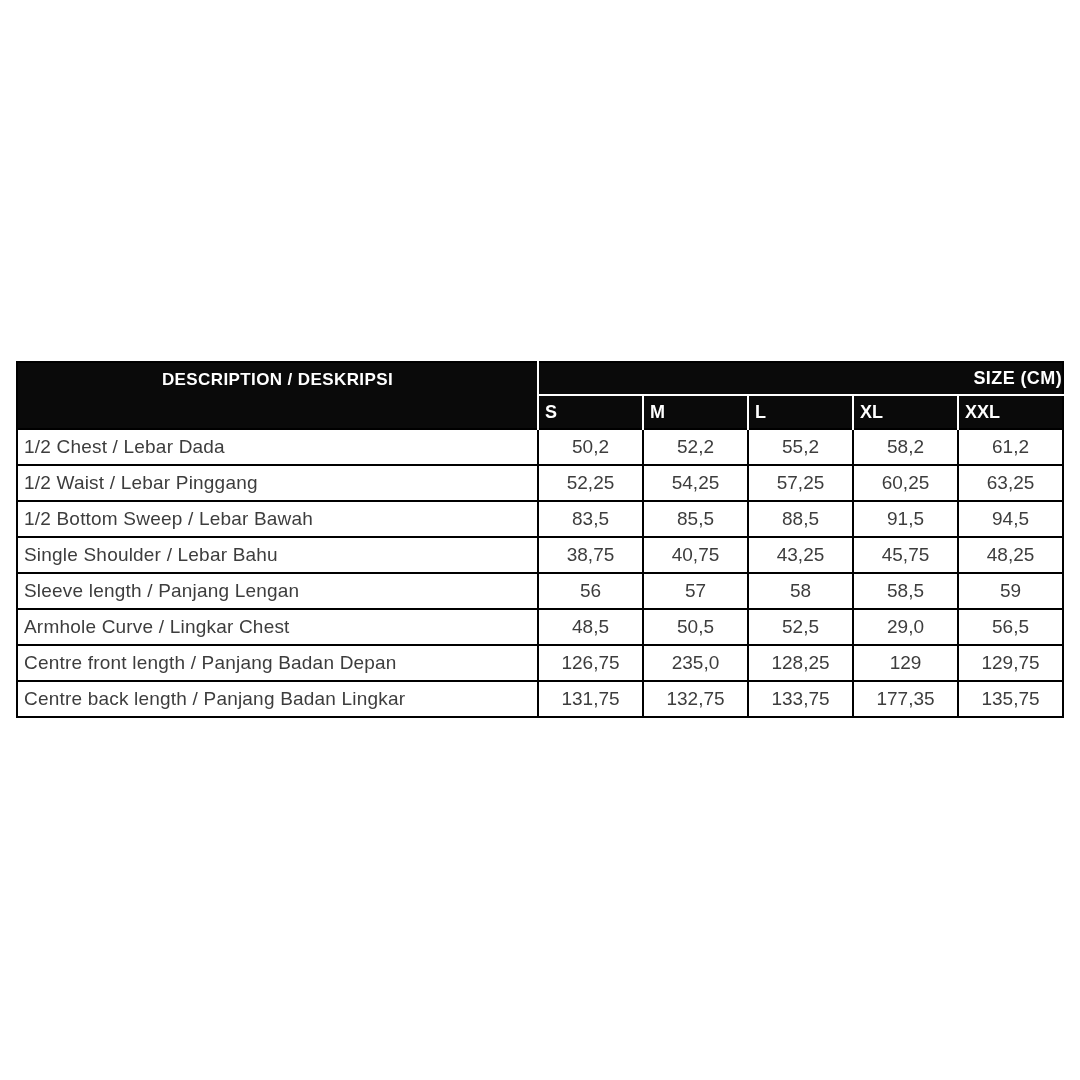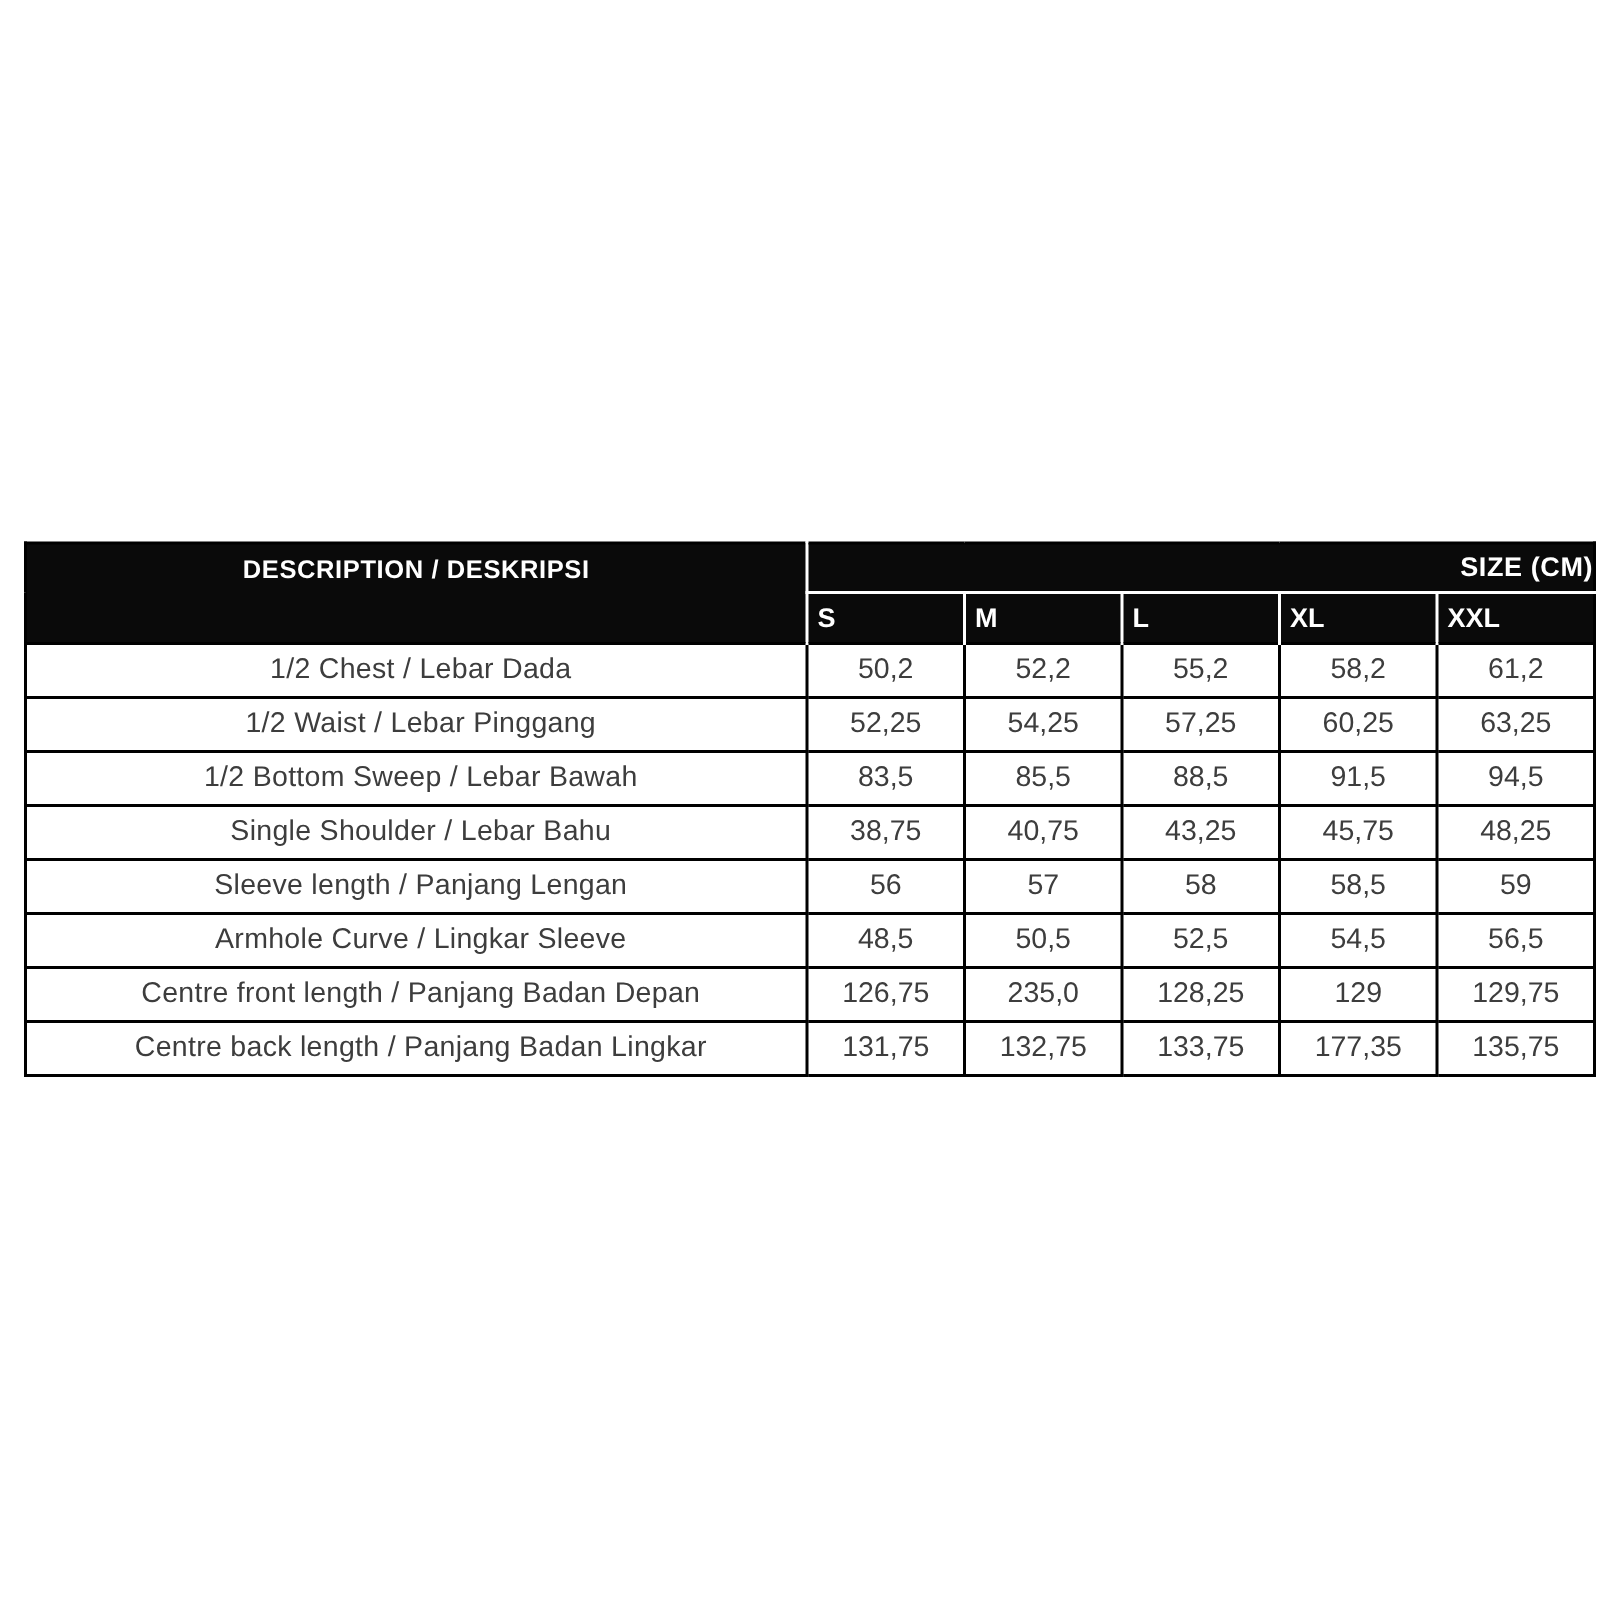--- a/index.html
+++ b/index.html
@@ -63,21 +63,21 @@
   }
   tbody tr { height: 36px; }
   tbody td {
     border: 2px solid var(--grid-border);
     color: var(--body-text);
     font-size: 19px;
     vertical-align: middle;
     background: var(--page-bg);
   }
   td.desc-cell {
-    text-align: center;
+    text-align: left;
     padding-left: 6px;
     letter-spacing: 0.2px;
     margin-left: 44px;
   }
   td.val-cell { text-align: center; }
 </style>
 </head>
 <body>
 
 <div class="canvas">
@@ -138,25 +138,25 @@
       </tr>
       <tr>
         <td class="desc-cell">Sleeve length / Panjang Lengan</td>
         <td class="val-cell">56</td>
         <td class="val-cell">57</td>
         <td class="val-cell">58</td>
         <td class="val-cell">58,5</td>
         <td class="val-cell">59</td>
       </tr>
       <tr>
-        <td class="desc-cell">Armhole Curve / Lingkar Sleeve</td>
+        <td class="desc-cell">Armhole Curve / Lingkar Chest</td>
         <td class="val-cell">48,5</td>
         <td class="val-cell">50,5</td>
         <td class="val-cell">52,5</td>
-        <td class="val-cell">54,5</td>
+        <td class="val-cell">29,0</td>
         <td class="val-cell">56,5</td>
       </tr>
       <tr>
         <td class="desc-cell">Centre front length / Panjang Badan Depan</td>
         <td class="val-cell">126,75</td>
         <td class="val-cell">235,0</td>
         <td class="val-cell">128,25</td>
         <td class="val-cell">129</td>
         <td class="val-cell">129,75</td>
       </tr>

